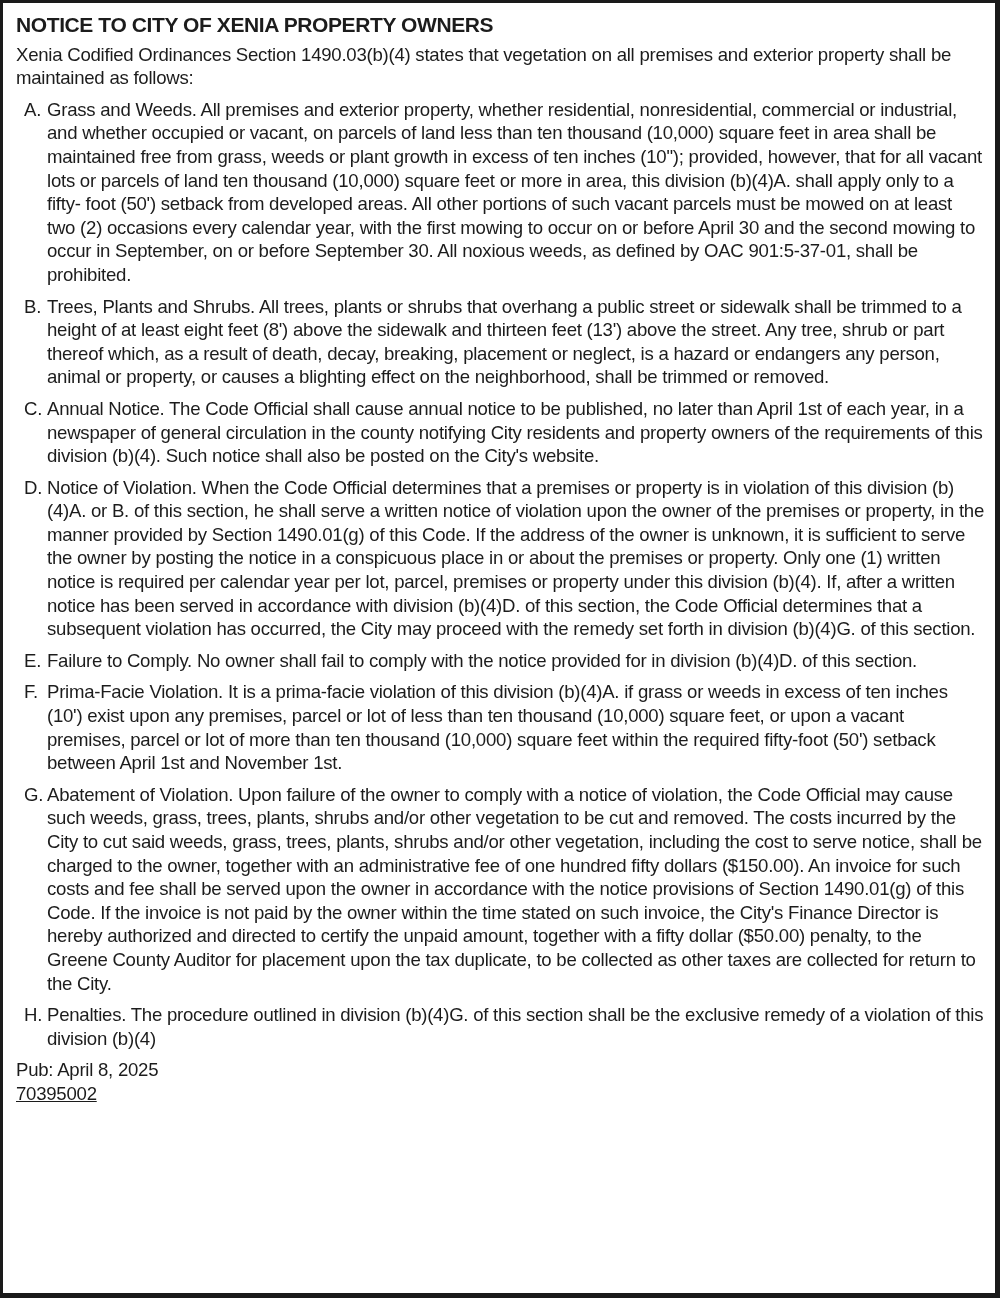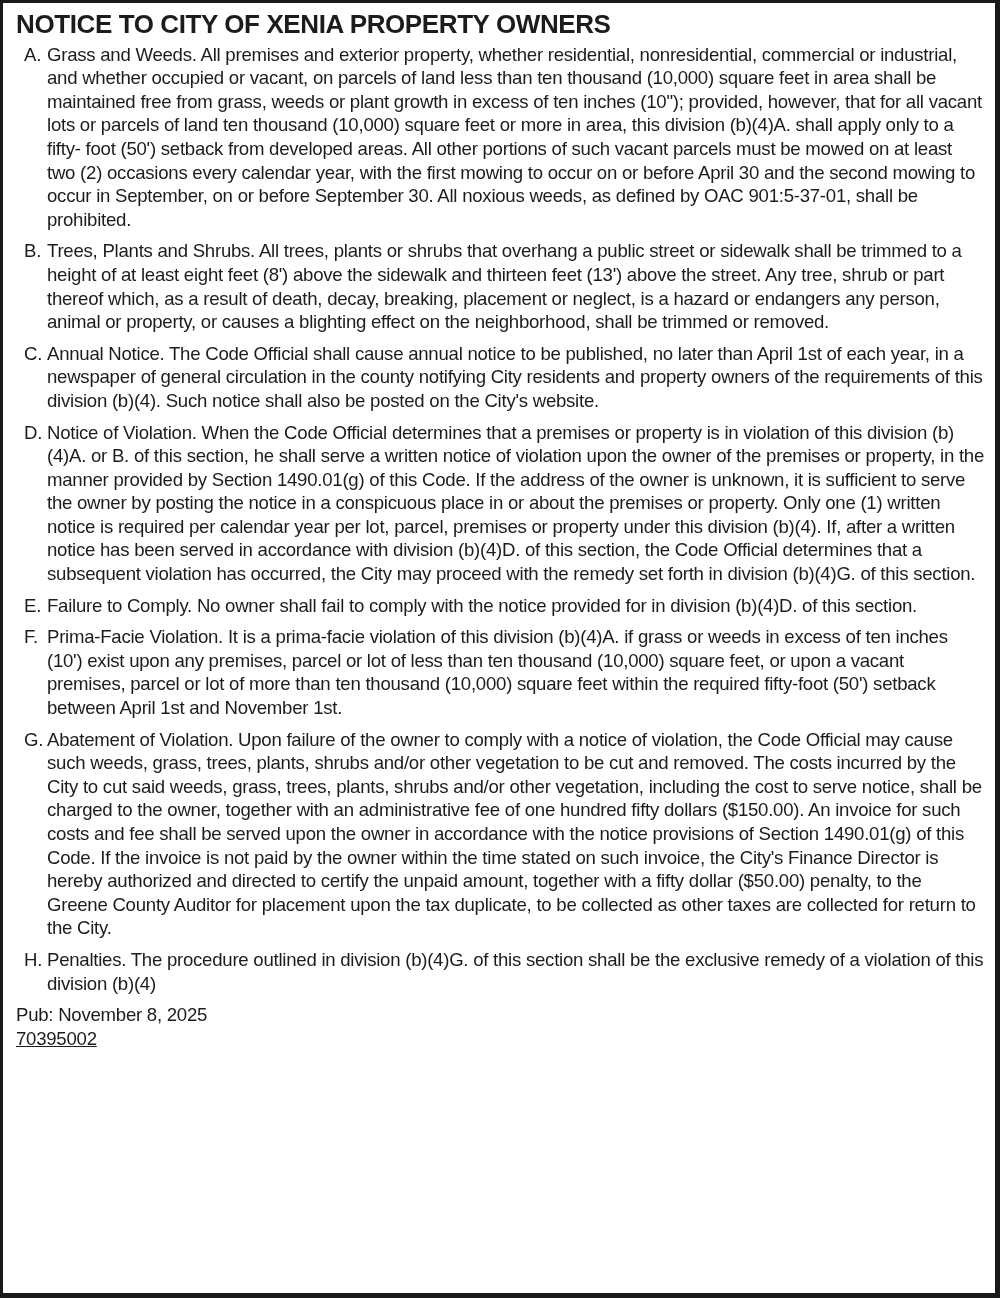--- a/index.html
+++ b/index.html
@@ -14,51 +14,52 @@
     border-bottom: 5px solid #1a1a1a;
     padding: 10px 10px 0 13px;
     font-family: "Liberation Sans", "DejaVu Sans", sans-serif;
     color: #1c1c1c;
     font-size: 18.6px;
     line-height: 23.6px;
     letter-spacing: -0.25px;
   }
   .title {
     font-weight: bold;
-    font-size: 26px;
+    font-size: 21px;
     margin: 0 0 6px 0;
     letter-spacing: -0.4px;
   }
   .intro { margin: 0 0 8px 0; }
   .section {
     margin: 0 0 8px 8px;
     padding-left: 23px;
     text-indent: -23px;
   }
   .section .letter { display: inline-block; width: 23px; text-indent: 0; }
   .pub { margin: 8px 0 0 0; }
   .pubid { margin: 0; text-decoration: underline; }
 </style>
 </head>
 <body>
 
 <div class="notice">
   <div class="title">NOTICE TO CITY OF XENIA PROPERTY OWNERS</div>
+  <div class="intro">Xenia Codified Ordinances Section 1490.03(b)(4) states that vegetation on all premises and exterior property shall be maintained as follows:</div>
 
   <div class="section"><span class="letter">A.</span><span>Grass and Weeds. All premises and exterior property, whether residential, nonresidential, commercial or industrial, and whether occupied or vacant, on parcels of land less than ten thousand (10,000) square feet in area shall be maintained free from grass, weeds or plant growth in excess of ten inches (10"); provided, however, that for all vacant lots or parcels of land ten thousand (10,000) square feet or more in area, this division (b)(4)A. shall apply only to a fifty- foot (50') setback from developed areas. All other portions of such vacant parcels must be mowed on at least two (2) occasions every calendar year, with the first mowing to occur on or before April 30 and the second mowing to occur in September, on or before September 30. All noxious weeds, as defined by OAC 901:5-37-01, shall be prohibited.</span></div>
 
   <div class="section"><span class="letter">B.</span><span>Trees, Plants and Shrubs. All trees, plants or shrubs that overhang a public street or sidewalk shall be trimmed to a height of at least eight feet (8') above the sidewalk and thirteen feet (13') above the street. Any tree, shrub or part thereof which, as a result of death, decay, breaking, placement or neglect, is a hazard or endangers any person, animal or property, or causes a blighting effect on the neighborhood, shall be trimmed or removed.</span></div>
 
   <div class="section"><span class="letter">C.</span><span>Annual Notice. The Code Official shall cause annual notice to be published, no later than April 1st of each year, in a newspaper of general circulation in the county notifying City residents and property owners of the requirements of this division (b)(4). Such notice shall also be posted on the City's website.</span></div>
 
   <div class="section"><span class="letter">D.</span><span>Notice of Violation. When the Code Official determines that a premises or property is in violation of this division (b)(4)A. or B. of this section, he shall serve a written notice of violation upon the owner of the premises or property, in the manner provided by Section 1490.01(g) of this Code. If the address of the owner is unknown, it is sufficient to serve the owner by posting the notice in a conspicuous place in or about the premises or property. Only one (1) written notice is required per calendar year per lot, parcel, premises or property under this division (b)(4). If, after a written notice has been served in accordance with division (b)(4)D. of this section, the Code Official determines that a subsequent violation has occurred, the City may proceed with the remedy set forth in division (b)(4)G. of this section.</span></div>
 
   <div class="section"><span class="letter">E.</span><span>Failure to Comply. No owner shall fail to comply with the notice provided for in division (b)(4)D. of this section.</span></div>
 
   <div class="section"><span class="letter">F.</span><span>Prima-Facie Violation. It is a prima-facie violation of this division (b)(4)A. if grass or weeds in excess of ten inches (10') exist upon any premises, parcel or lot of less than ten thousand (10,000) square feet, or upon a vacant premises, parcel or lot of more than ten thousand (10,000) square feet within the required fifty-foot (50') setback between April 1st and November 1st.</span></div>
 
   <div class="section"><span class="letter">G.</span><span>Abatement of Violation. Upon failure of the owner to comply with a notice of violation, the Code Official may cause such weeds, grass, trees, plants, shrubs and/or other vegetation to be cut and removed. The costs incurred by the City to cut said weeds, grass, trees, plants, shrubs and/or other vegetation, including the cost to serve notice, shall be charged to the owner, together with an administrative fee of one hundred fifty dollars ($150.00). An invoice for such costs and fee shall be served upon the owner in accordance with the notice provisions of Section 1490.01(g) of this Code. If the invoice is not paid by the owner within the time stated on such invoice, the City's Finance Director is hereby authorized and directed to certify the unpaid amount, together with a fifty dollar ($50.00) penalty, to the Greene County Auditor for placement upon the tax duplicate, to be collected as other taxes are collected for return to the City.</span></div>
 
   <div class="section"><span class="letter">H.</span><span>Penalties. The procedure outlined in division (b)(4)G. of this section shall be the exclusive remedy of a violation of this division (b)(4)</span></div>
 
-  <div class="pub">Pub: November 8, 2025</div>
+  <div class="pub">Pub: April 8, 2025</div>
   <div class="pubid">70395002</div>
 </div>
 
 </body></html>

